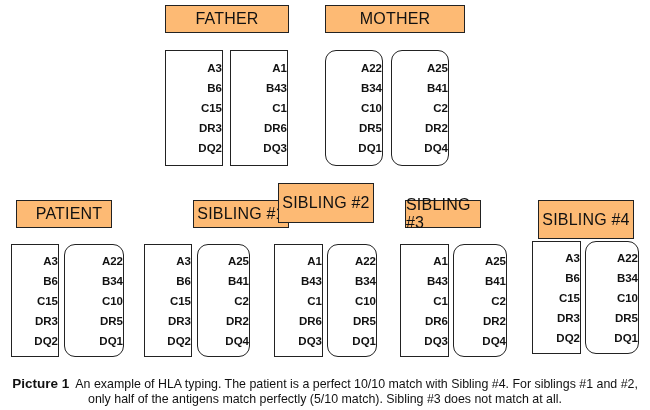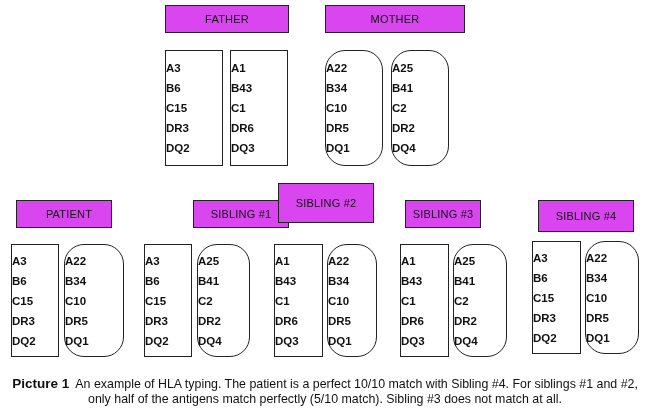--- a/index.html
+++ b/index.html
@@ -1,24 +1,24 @@
 <!DOCTYPE html>
 <html><head>
 <meta charset="utf-8">
 <style>
   html, body { margin: 0; padding: 0; background: #ffffff; }
   body { width: 650px; height: 410px; position: relative; overflow: hidden;
          font-family: "Liberation Sans", sans-serif; color: #111; }
-  .label-box { position: absolute; border: 1.5px solid #222; background: #d946ef;
+  .label-box { position: absolute; border: 1.5px solid #222; background: #fdba74;
                display: flex; align-items: center; justify-content: center;
-               font-size: 11px; letter-spacing: 0.2px; box-sizing: border-box; }
+               font-size: 16px; letter-spacing: 0.2px; box-sizing: border-box; }
   .hap { position: absolute; border: 1.5px solid #222; background: #fff; box-sizing: border-box;
-         display: flex; flex-direction: column; align-items: flex-start; justify-content: center;
+         display: flex; flex-direction: column; align-items: flex-end; justify-content: center;
          font-weight: bold; font-size: 11.5px; }
-  .hap.round { border-radius: 20px; }
+  .hap.round { border-radius: 11px; }
   .hap span { display: block; height: 20px; line-height: 20px; }
   .caption { position: absolute; left: 0; top: 376px; width: 650px; text-align: center;
              font-size: 12.4px; line-height: 15px; }
   .caption b { font-size: 13.5px; }
 </style>
 </head>
 <body>
 
 <div class="label-box" style="left:165px;top:5px;width:124px;height:28px;">FATHER</div>
 <div class="hap" style="left:165px;top:50px;width:58px;height:116px;">
@@ -109,21 +109,21 @@
   <span>DQ3</span>
 </div>
 <div class="hap round" style="left:453px;top:244px;width:54px;height:113px;">
   <span>A25</span>
   <span>B41</span>
   <span>C2</span>
   <span>DR2</span>
   <span>DQ4</span>
 </div>
 
-<div class="label-box" style="left:538px;top:200px;width:96px;height:32px;">SIBLING #4</div>
+<div class="label-box" style="left:538px;top:200px;width:96px;height:39px;">SIBLING #4</div>
 <div class="hap" style="left:532px;top:241px;width:49px;height:113px;">
   <span>A3</span>
   <span>B6</span>
   <span>C15</span>
   <span>DR3</span>
   <span>DQ2</span>
 </div>
 <div class="hap round" style="left:585px;top:241px;width:54px;height:113px;">
   <span>A22</span>
   <span>B34</span>

